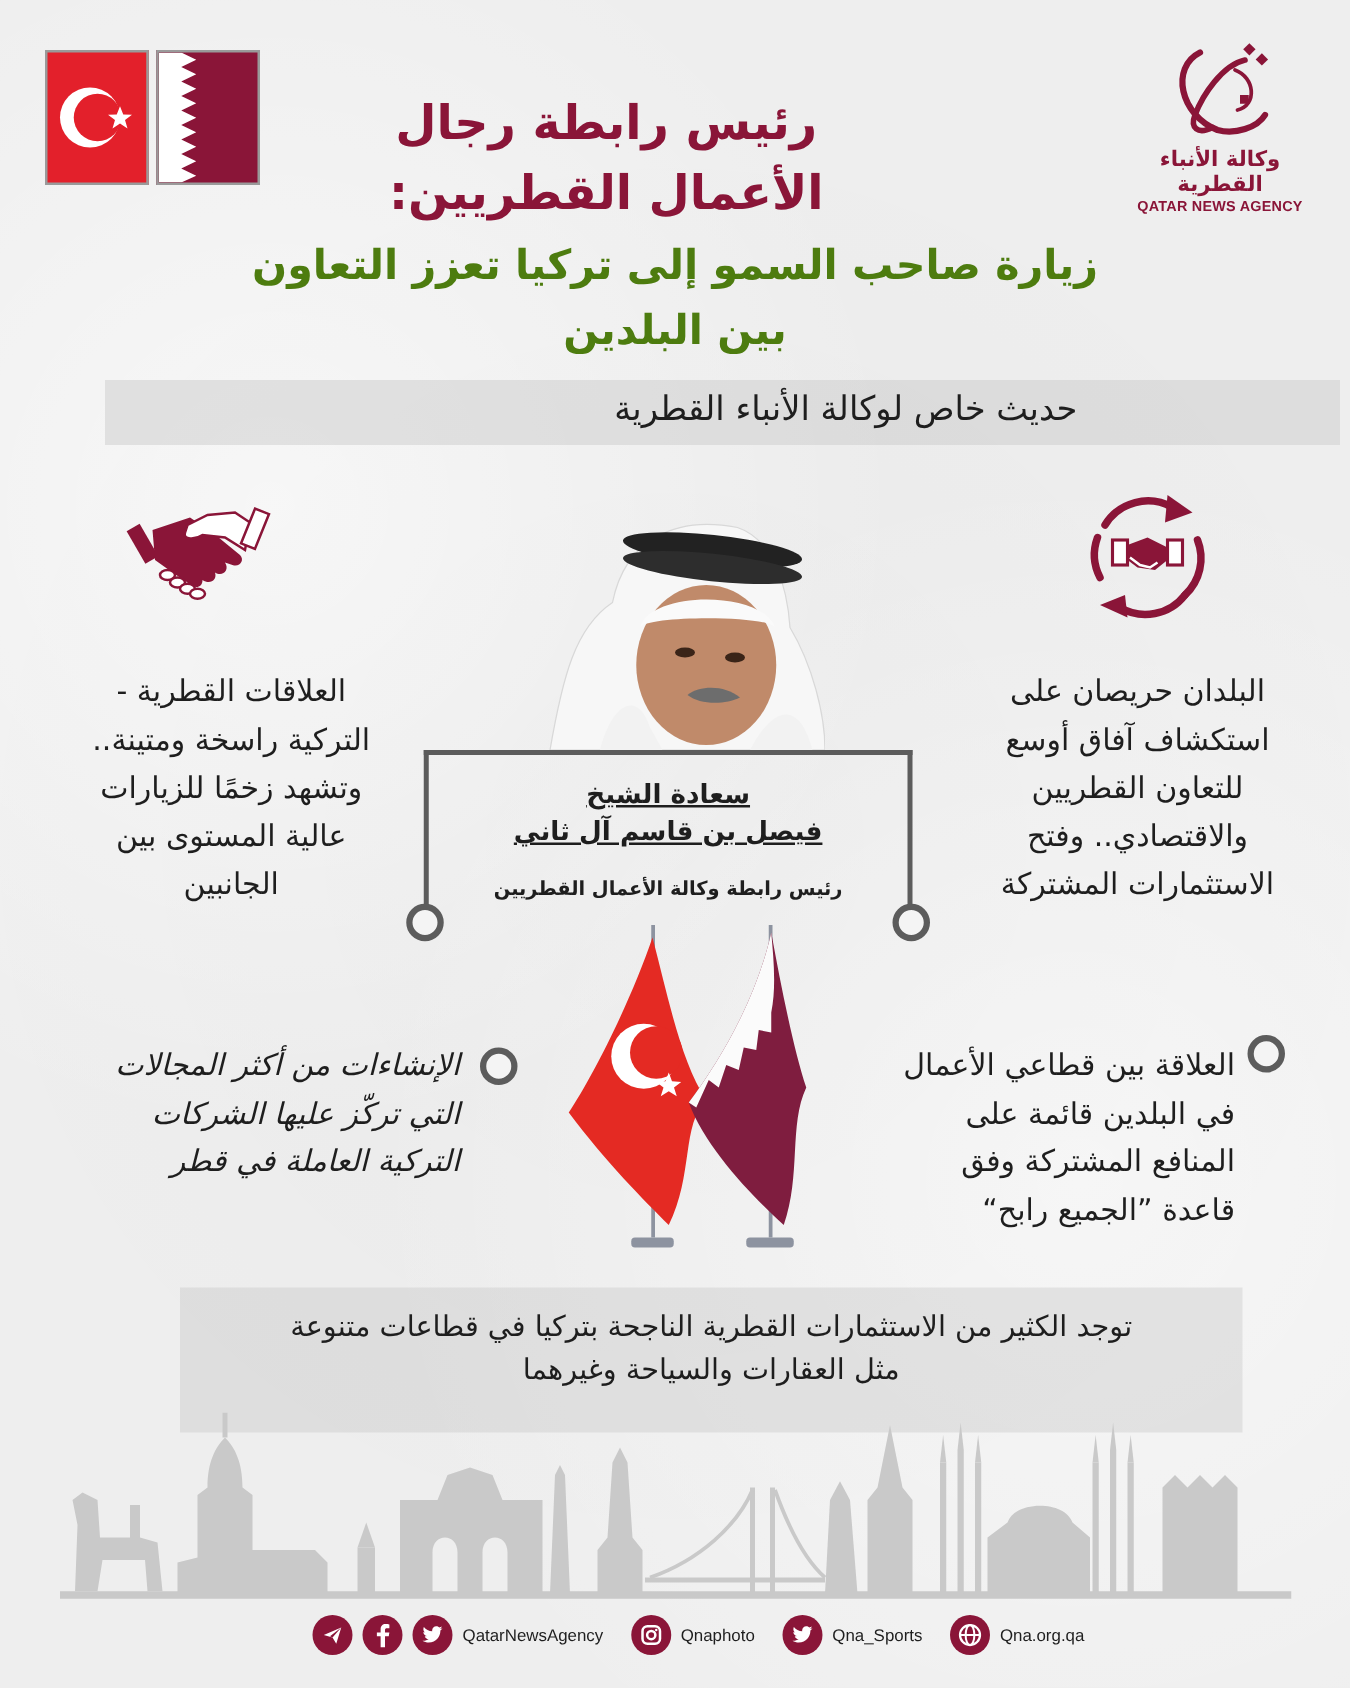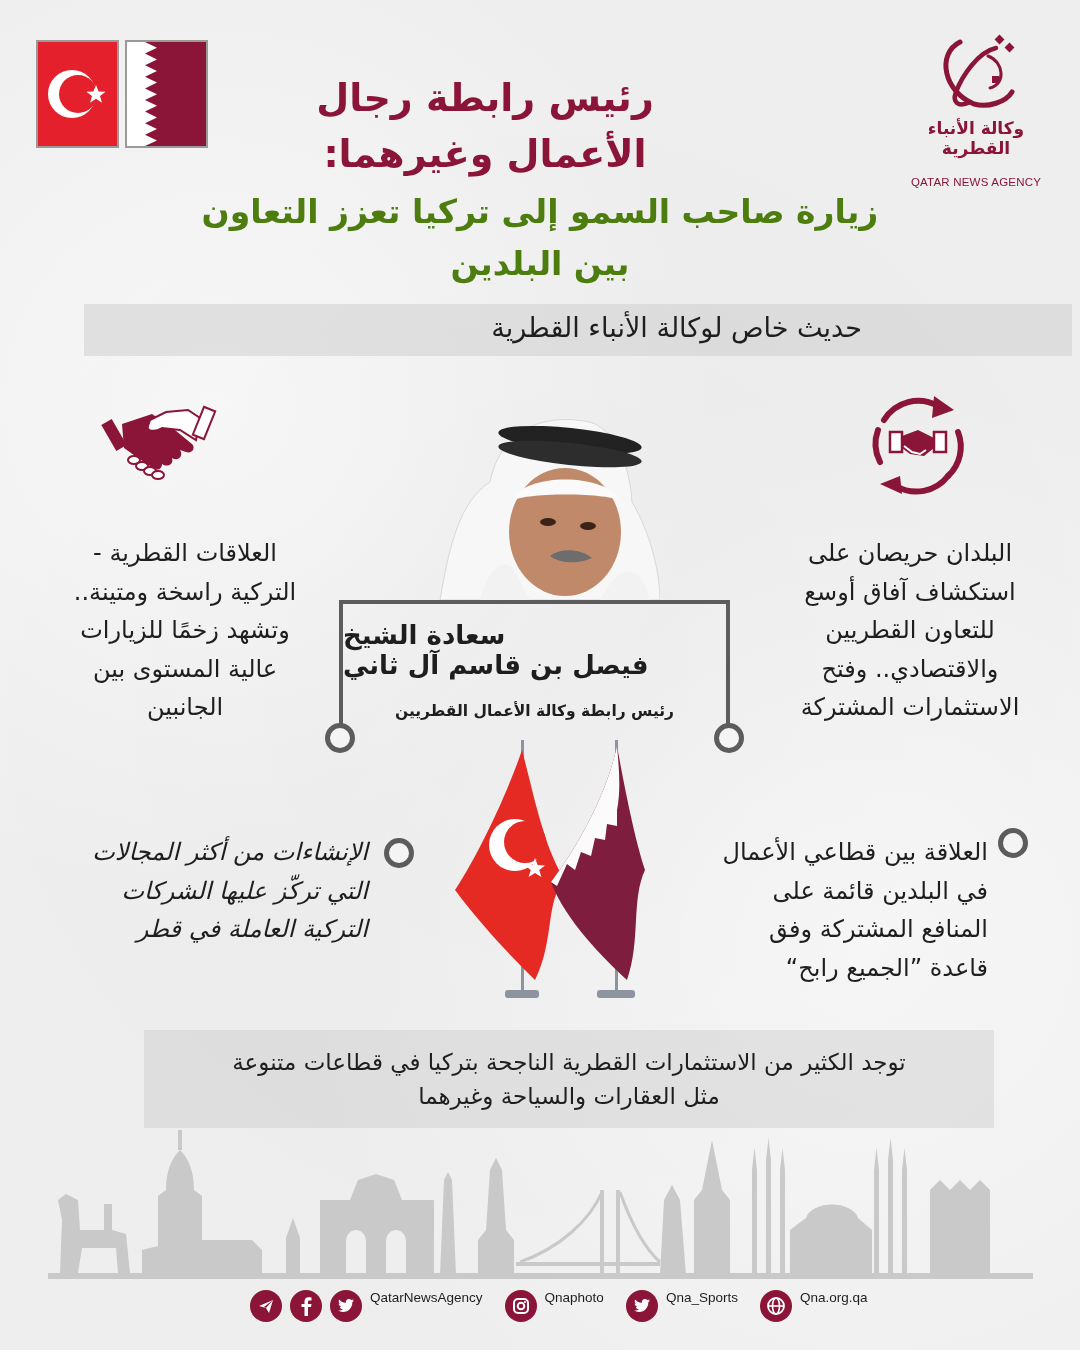--- a/index.html
+++ b/index.html
@@ -20,21 +20,21 @@
 
   
   .hdr-flags { left: 36px; top: 40px; width: 172px; height: 108px; display: flex; gap: 6px; }
   .hdr-flag { width: 83px; height: 108px; border: 2px solid #9a9a9a; position: relative; overflow: hidden; }
   .tr-flag { background: #e3202b; }
   .qa-flag { background: #8a1538; }
 
   
   .logo { right: 34px; top: 32px; width: 140px; height: 130px; text-align: center; }
   .logo-ar { font-size: 17px; font-weight: bold; color: #8a1538; direction: rtl; margin-top: 2px; }
-  .logo-en { font-size: 11.5px; font-weight: normal; color: #8a1538; letter-spacing: 0.2px; font-family: "Liberation Sans", sans-serif; margin-top: 18px; }
+  .logo-en { font-size: 11.5px; font-weight: bold; color: #8a1538; letter-spacing: 0.2px; font-family: "Liberation Sans", sans-serif; margin-top: 2px; }
 
   
   .title-main {
     left: 250px; width: 470px; top: 70px; text-align: center;
     font-size: 38px; font-weight: bold; color: #8a1538; line-height: 56px;
   }
   .title-sub {
     left: 150px; width: 780px; top: 186px; text-align: center;
     font-size: 33px; color: #4d7c0f; line-height: 52px; font-weight: bold;
   }
@@ -55,40 +55,40 @@
   .icon-wrap { width: 120px; height: 110px; }
 
   
   .portrait { left: 420px; top: 392px; width: 240px; height: 208px; }
 
   
   .frame {
     left: 339px; top: 600px; width: 391px; height: 130px;
     border: 4px solid #5c5c5c; border-bottom: none;
   }
-  .frame-name { width: 100%; text-align: left; direction: rtl; font-weight: bold; font-size: 26px; line-height: 30px; }
+  .frame-name { width: 100%; text-align: center; direction: rtl; font-weight: bold; font-size: 21px; line-height: 30px; text-decoration: underline; }
   .frame-name1 { margin-top: 16px; }
   .frame-role { width: 100%; text-align: center; direction: rtl; font-weight: bold; font-size: 15.5px; margin-top: 22px; }
   .ring { width: 30px; height: 30px; border: 5px solid #5c5c5c; border-radius: 50%; background: #f4f4f4; }
 
   
   .bullet-text { font-size: 24px; line-height: 38.5px; direction: rtl; text-align: right; color: #1e1e1e; }
 
   
   .bottom-banner {
-    left: 144px; width: 850px; top: 1030px; height: 98px;
+    left: 144px; width: 850px; top: 1030px; height: 116px;
     background: rgba(200,200,200,0.42);
   }
   .bottom-text { width: 100%; text-align: center; direction: rtl; font-size: 23px; line-height: 34px; padding-top: 15px; color: #1e1e1e; }
 
   
   .skyline { left: 0; top: 1130px; width: 1080px; height: 155px; }
 
   
-  .footer { left: 250px; top: 1290px; height: 36px; display: flex; gap: 8px; }
+  .footer { left: 250px; top: 1290px; height: 36px; display: flex; align-items: center; gap: 8px; }
   .soc { width: 32px; height: 32px; border-radius: 50%; background: #8a1538; display: inline-flex; align-items: center; justify-content: center; }
   .soc-label { font-family: "Liberation Sans", sans-serif; font-size: 13.5px; color: #1e1e1e; margin-right: 14px; }
 </style>
 </head>
 <body>
 
 <div class="abs hdr-flags">
   <div class="hdr-flag tr-flag">
     <svg width="79" height="104" viewBox="0 0 79 104">
       <circle cx="34" cy="52" r="24" fill="#fff"></circle>
@@ -111,21 +111,21 @@
     <rect x="70" y="4" width="7" height="7" fill="#8a1538" transform="rotate(45 73.5 7.5)"></rect>
     <rect x="80" y="12" width="7" height="7" fill="#8a1538" transform="rotate(45 83.5 15.5)"></rect>
     <rect x="66" y="44" width="7" height="7" fill="#8a1538"></rect>
   </svg>
   <div class="logo-ar">وكالة الأنباء القطرية</div>
   <div class="logo-en">QATAR NEWS AGENCY</div>
 </div>
 
 <div class="abs title-main rtl">
   <div>رئيس رابطة رجال</div>
-  <div>الأعمال وغيرهما:</div>
+  <div>الأعمال القطريين:</div>
 </div>
 <div class="abs title-sub rtl">
   <div>زيارة صاحب السمو إلى تركيا تعزز التعاون</div>
   <div>بين البلدين</div>
 </div>
 <div class="abs banner">
   <div class="banner-text">حديث خاص لوكالة الأنباء القطرية</div>
 </div>
 
 <div class="abs icon-wrap" style="left:100px; top:400px;">

